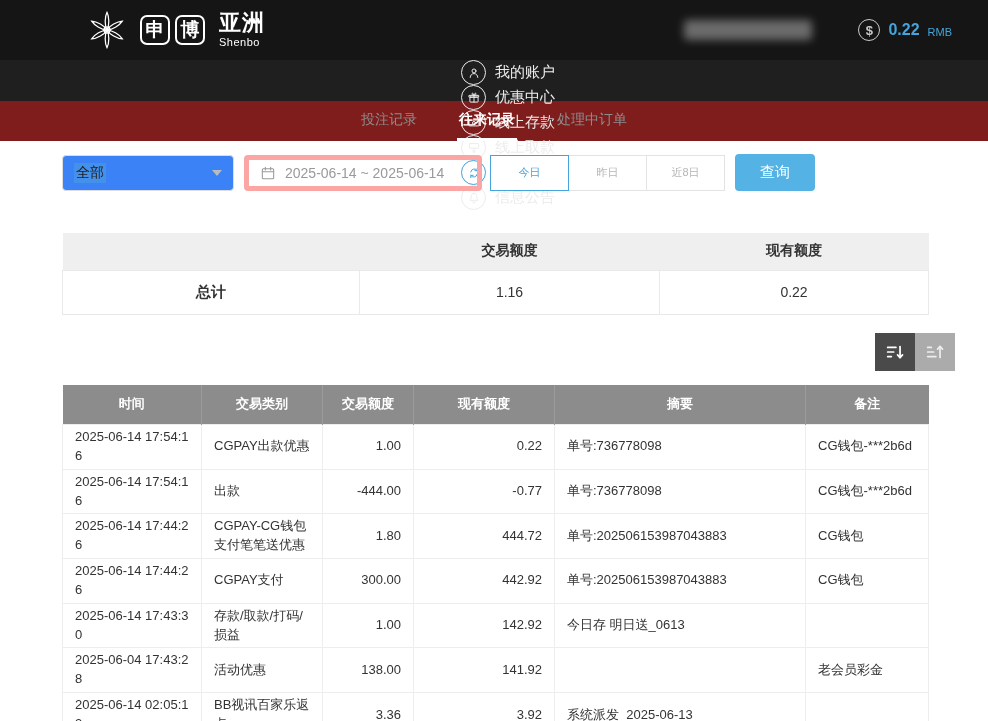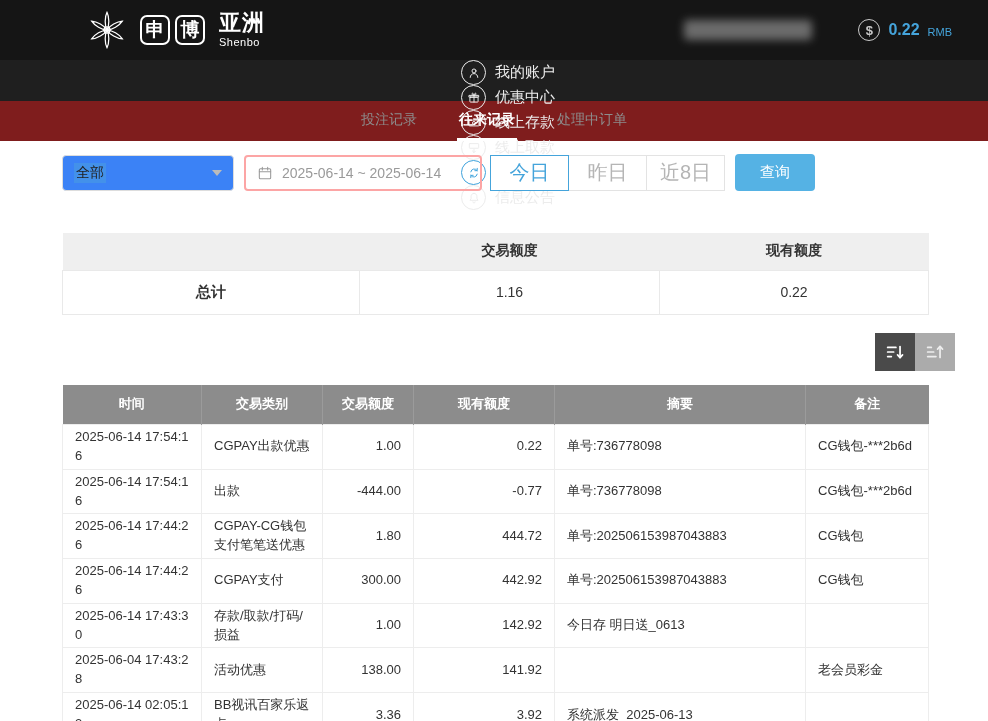--- a/index.html
+++ b/index.html
@@ -44,28 +44,28 @@
   .subnav-item.active{color:#fff;font-weight:bold;border-bottom-color:#fff;}
   
   .filters{display:flex;align-items:center;margin:13px 0 0 62px;}
   .dropdown{width:172px;height:36px;border:1px solid #ddd;border-radius:4px;
     display:flex;align-items:center;justify-content:space-between;
     padding:0 11px;background:#3b82f6;cursor:pointer;}
   .dropdown .val{font-size:14px;color:#222;background:rgba(77,164,219,.45);
     padding:1px 2px;}
   .caret{width:0;height:0;border-left:5px solid transparent;
     border-right:5px solid transparent;border-top:6px solid #bbb;}
-  .datebox{width:238px;height:36px;border:2px solid #fca5a5;border-radius:4px;
+  .datebox{width:238px;height:36px;border:5px solid #fca5a5;border-radius:4px;
     display:flex;align-items:center;gap:9px;padding:0 11px;margin-left:10px;
     color:#9a9a9a;font-size:14px;cursor:pointer;}
   .datebox svg{width:16px;height:16px;stroke:#9a9a9a;fill:none;
     stroke-width:1.6;stroke-linecap:round;display:block;}
   .quick{display:flex;margin-left:8px;}
   .quick button{width:79px;height:36px;background:#fff;border:1px solid #e3e3e3;
-    font-size:20px;color:#b5b5b5;cursor:pointer;font-family:inherit;}
+    font-size:11px;color:#b5b5b5;cursor:pointer;font-family:inherit;}
   .quick button+button{margin-left:-1px;}
   .quick button.active{border:1px solid #45a4db;color:#45a4db;position:relative;z-index:1;}
   .search-btn{width:80px;height:37px;margin-left:10px;background:#55b2e4;
     color:#fff;border:none;border-radius:4px;font-size:15px;cursor:pointer;
     font-family:inherit;}
   
   .summary{width:866px;margin:42px 0 0 62px;border-collapse:collapse;table-layout:fixed;}
   .summary thead th{background:#efefef;height:37px;font-size:14px;color:#333;
     font-weight:bold;}
   .summary tbody td{border:1px solid #e9e9e9;height:44px;text-align:center;

